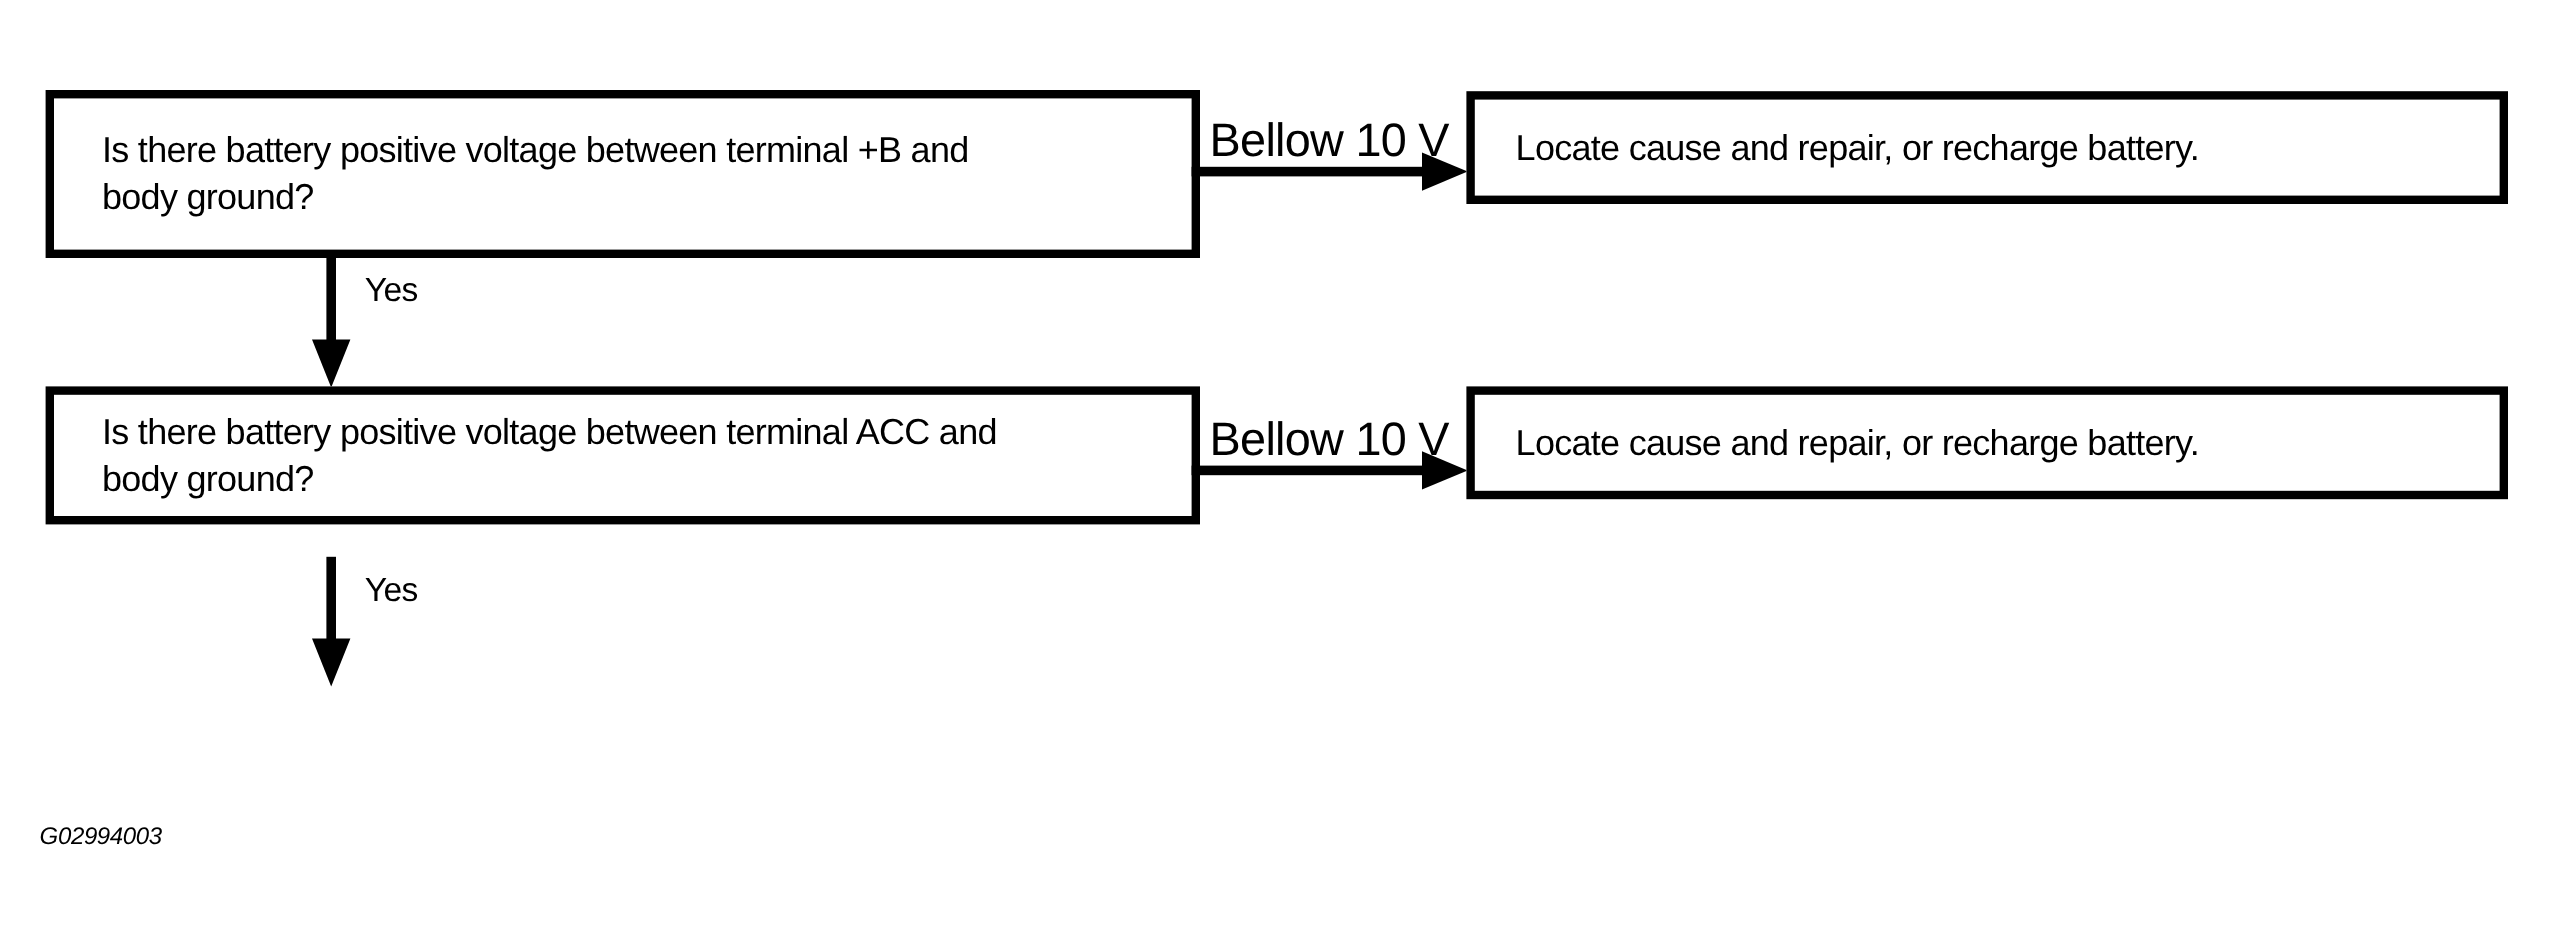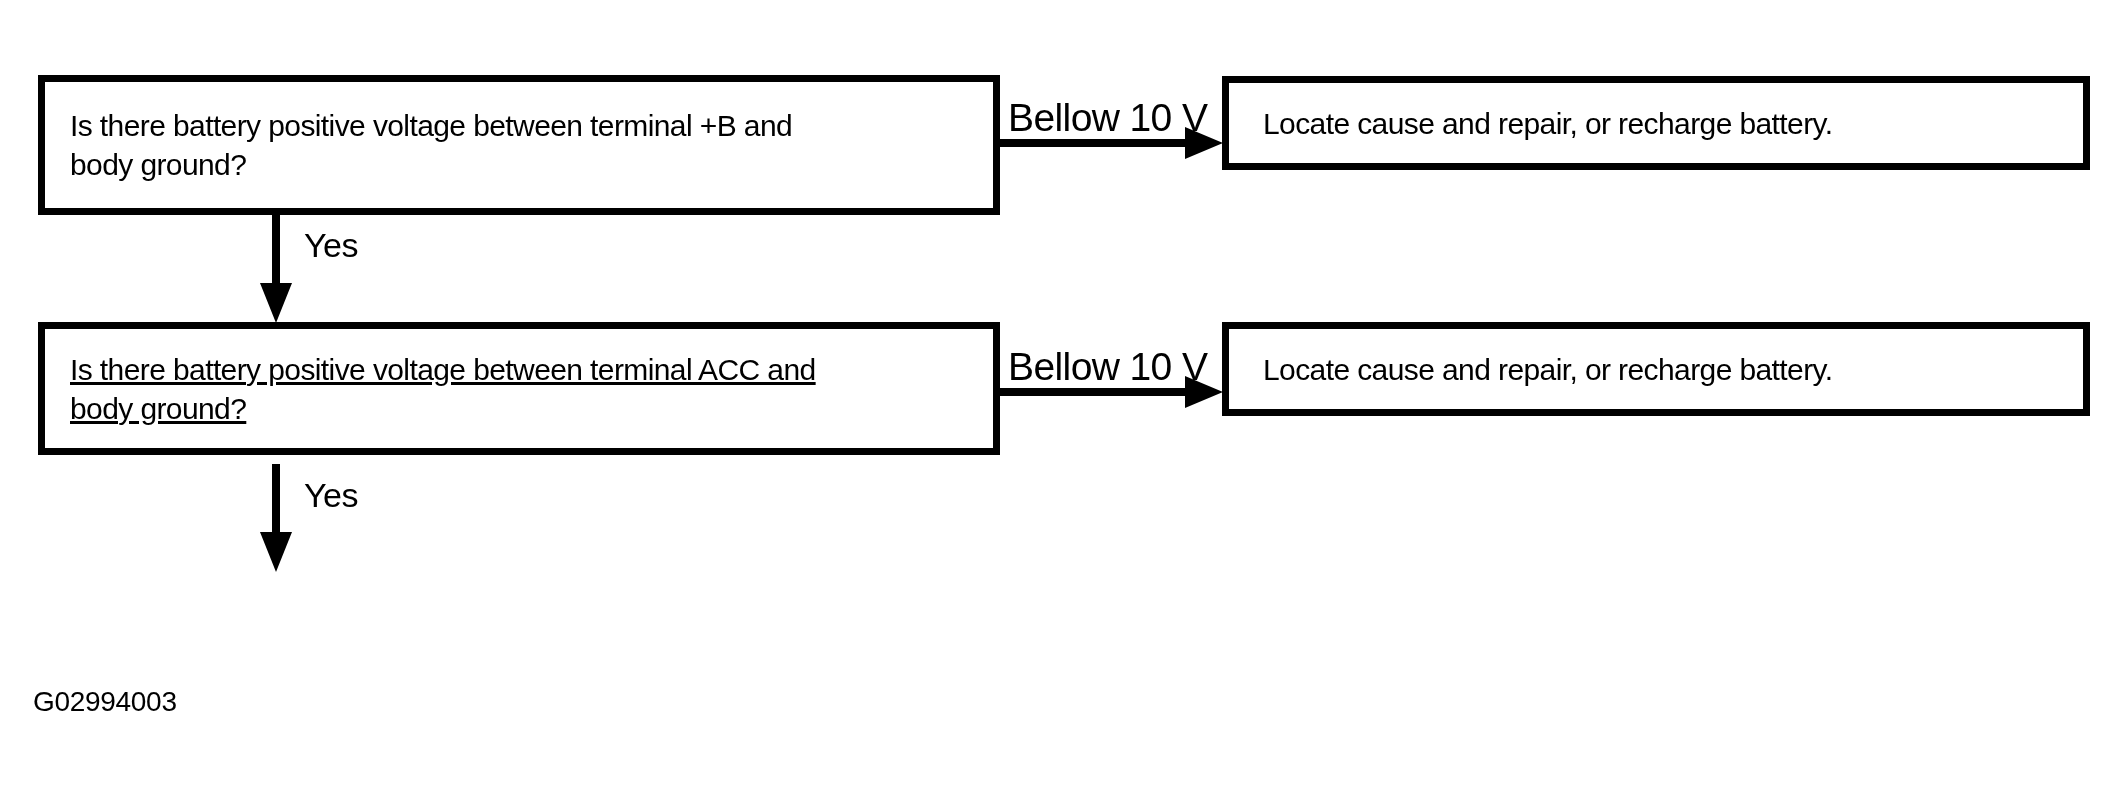--- a/index.html
+++ b/index.html
@@ -18,21 +18,21 @@
   }
   .node {
     position: absolute;
     box-sizing: border-box;
     border: 7px solid #000000;
     background: #ffffff;
     display: flex;
     flex-direction: column;
     justify-content: center;
     align-items: flex-start;
-    padding-left: 25px;
+    padding-left: 40px;
     padding-right: 20px;
     font-size: 30px;
     letter-spacing: -0.6px;
     line-height: 1.3;
   }
   .node .line { display: block; white-space: nowrap; }
   .edge-line {
     position: absolute;
     background: #000000;
   }
@@ -51,28 +51,29 @@
     border-right: 16px solid transparent;
     border-top: 40px solid #000000;
   }
   .edge-label {
     position: absolute;
     font-size: 39px;
     letter-spacing: -0.6px;
     white-space: nowrap;
   }
   .edge-label.yes {
-    font-size: 34px;
+    font-size: 28px;
     letter-spacing: -0.5px;
   }
   .caption {
     position: absolute;
-    font-size: 28px;
+    font-size: 20px;
     letter-spacing: -0.3px;
     white-space: nowrap;
+    font-style: italic;
   }
 </style>
 </head>
 <body>
 
 <div class="canvas">
 
   <div class="node" style="left:38px; top:75px; width:962px; height:140px;">
     <span class="line">Is there battery positive voltage between terminal +B and</span>
     <span class="line">body ground?</span>
@@ -83,21 +84,21 @@
   <div class="arrowhead right" style="left:1185px; top:127px;"></div>
 
   <div class="node" style="left:1222px; top:76px; width:868px; height:94px; padding-left:34px;">
     <span class="line">Locate cause and repair, or recharge battery.</span>
   </div>
 
   <div class="edge-line" style="left:272px; top:211px; width:8px; height:75px;"></div>
   <div class="arrowhead down" style="left:260px; top:283px;"></div>
   <div class="edge-label yes" style="left:304px; top:226px;">Yes</div>
 
-  <div class="node" style="left:38px; top:322px; width:962px; height:133px;text-decoration:underline;">
+  <div class="node" style="left:38px; top:322px; width:962px; height:115px;">
     <span class="line">Is there battery positive voltage between terminal ACC and</span>
     <span class="line">body ground?</span>
   </div>
 
   <div class="edge-label" style="left:1008px; top:345px;">Bellow 10 V</div>
   <div class="edge-line" style="left:993px; top:388px; width:194px; height:8px;"></div>
   <div class="arrowhead right" style="left:1185px; top:376px;"></div>
 
   <div class="node" style="left:1222px; top:322px; width:868px; height:94px; padding-left:34px;">
     <span class="line">Locate cause and repair, or recharge battery.</span>

